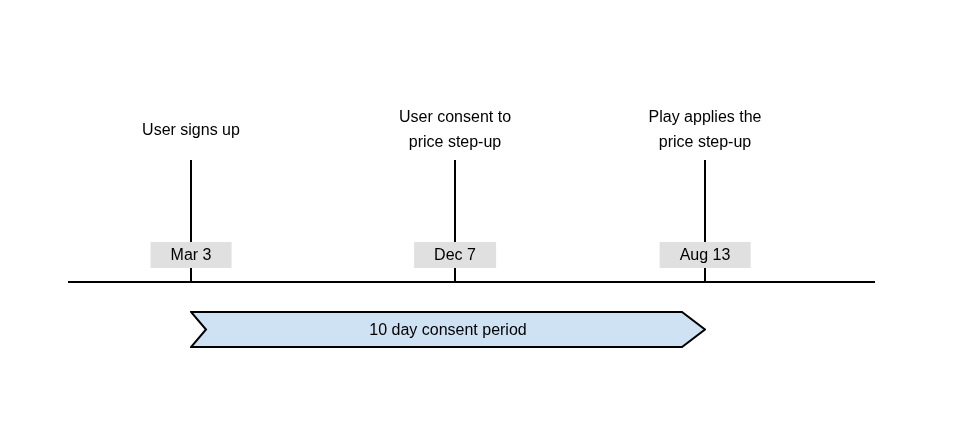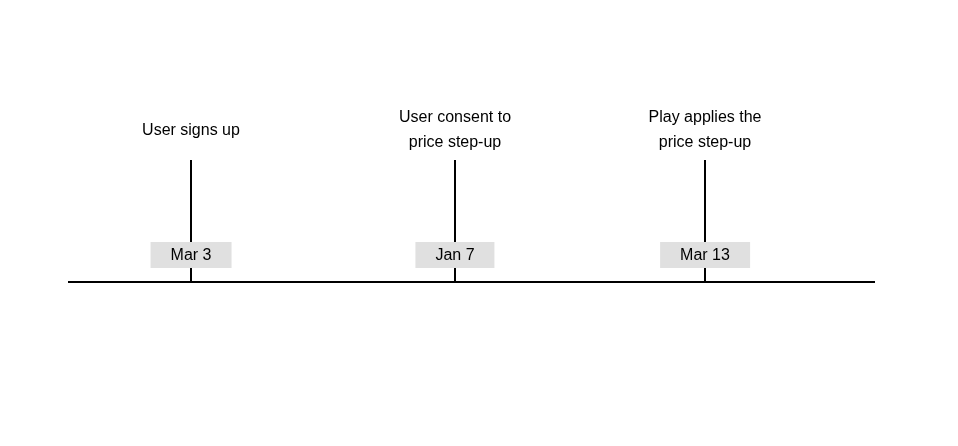--- a/index.html
+++ b/index.html
@@ -113,26 +113,32 @@
   <div class="event" style="left:191px">
     <div class="event-label">User signs up</div>
     <div class="tick"></div>
     <div class="date-badge">Mar 3</div>
   </div>
 
   <div class="event" style="left:455px">
     <div class="event-label">User consent to
 price step-up</div>
     <div class="tick"></div>
-    <div class="date-badge">Jan 7</div>
+    <div class="date-badge">Dec 7</div>
   </div>
 
   <div class="event" style="left:705px">
     <div class="event-label">Play applies the
 price step-up</div>
     <div class="tick"></div>
-    <div class="date-badge">Mar 13</div>
+    <div class="date-badge">Aug 13</div>
   </div>
 
   <div class="timeline"></div>
 
+  <div class="banner">
+    <svg viewBox="0 0 516 37" aria-hidden="true">
+      <polygon points="1,1 492,1 515,18.5 492,36 1,36 16,18.5"></polygon>
+    </svg>
+    <div class="banner-label">10 day consent period</div>
+  </div>
 
 </div>
 
 </body></html>

